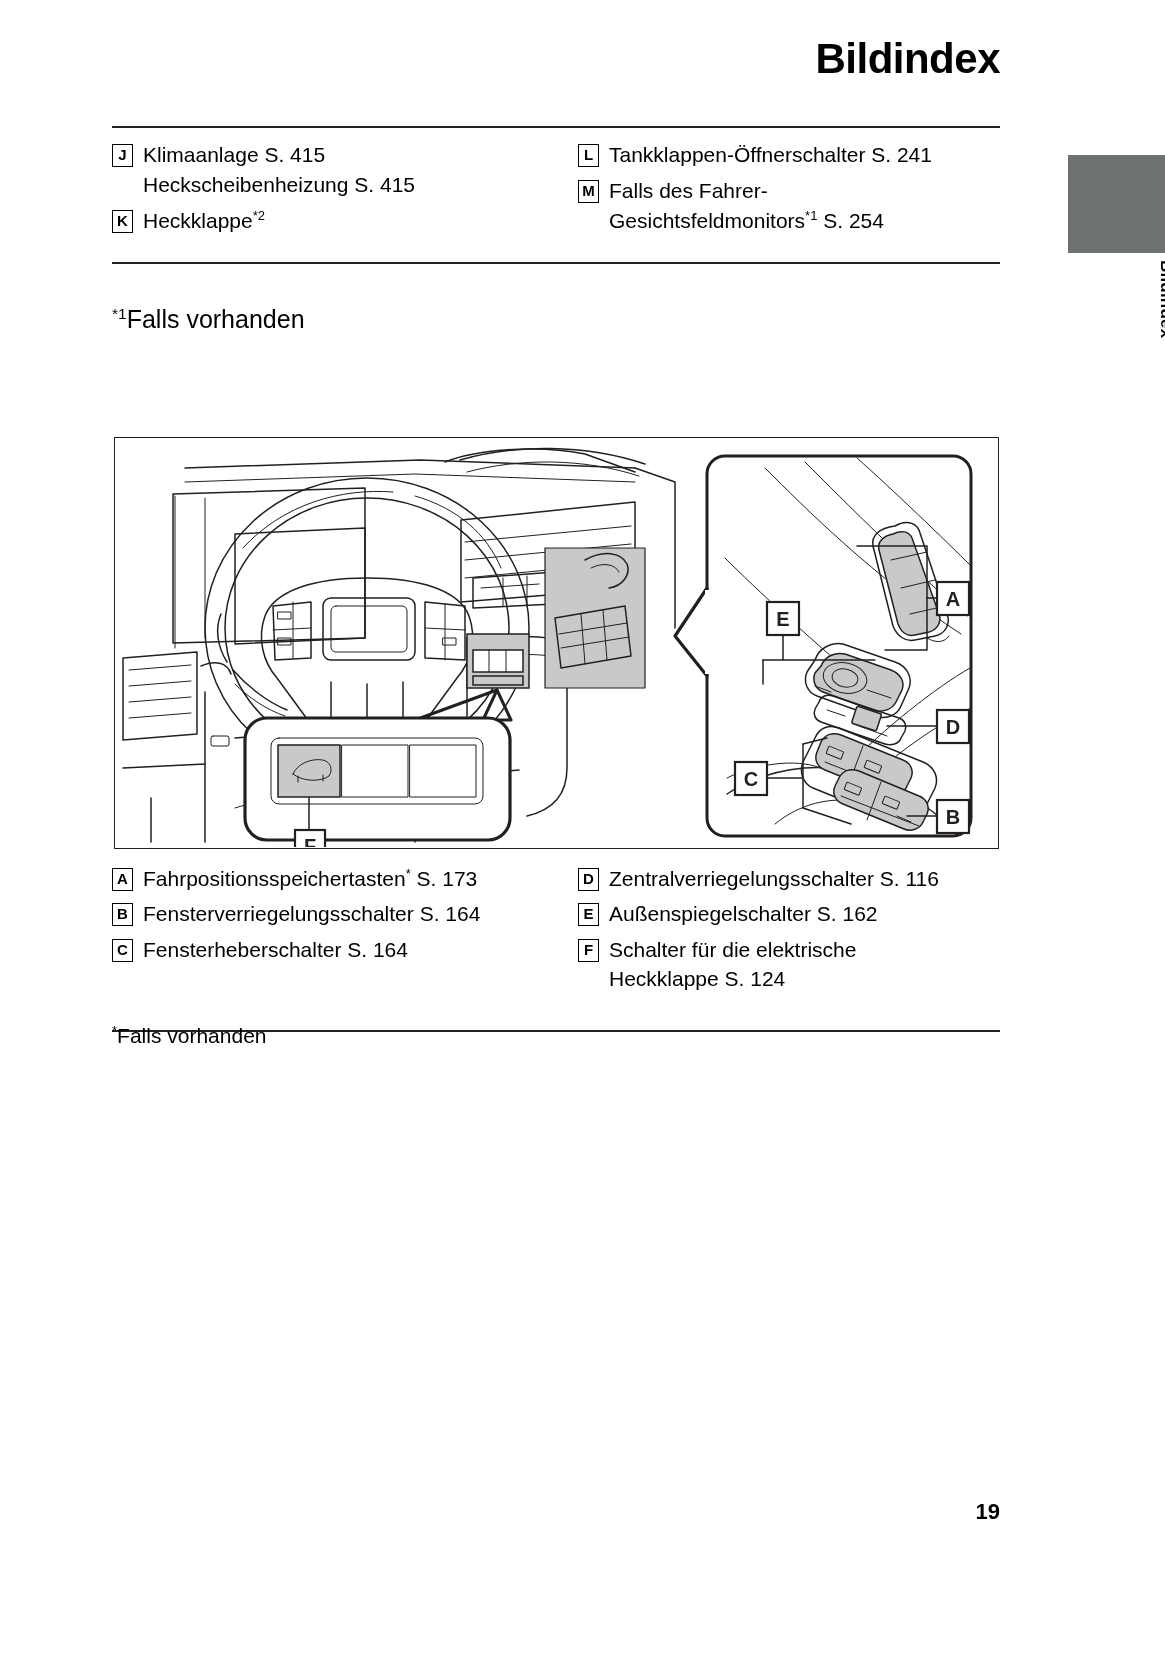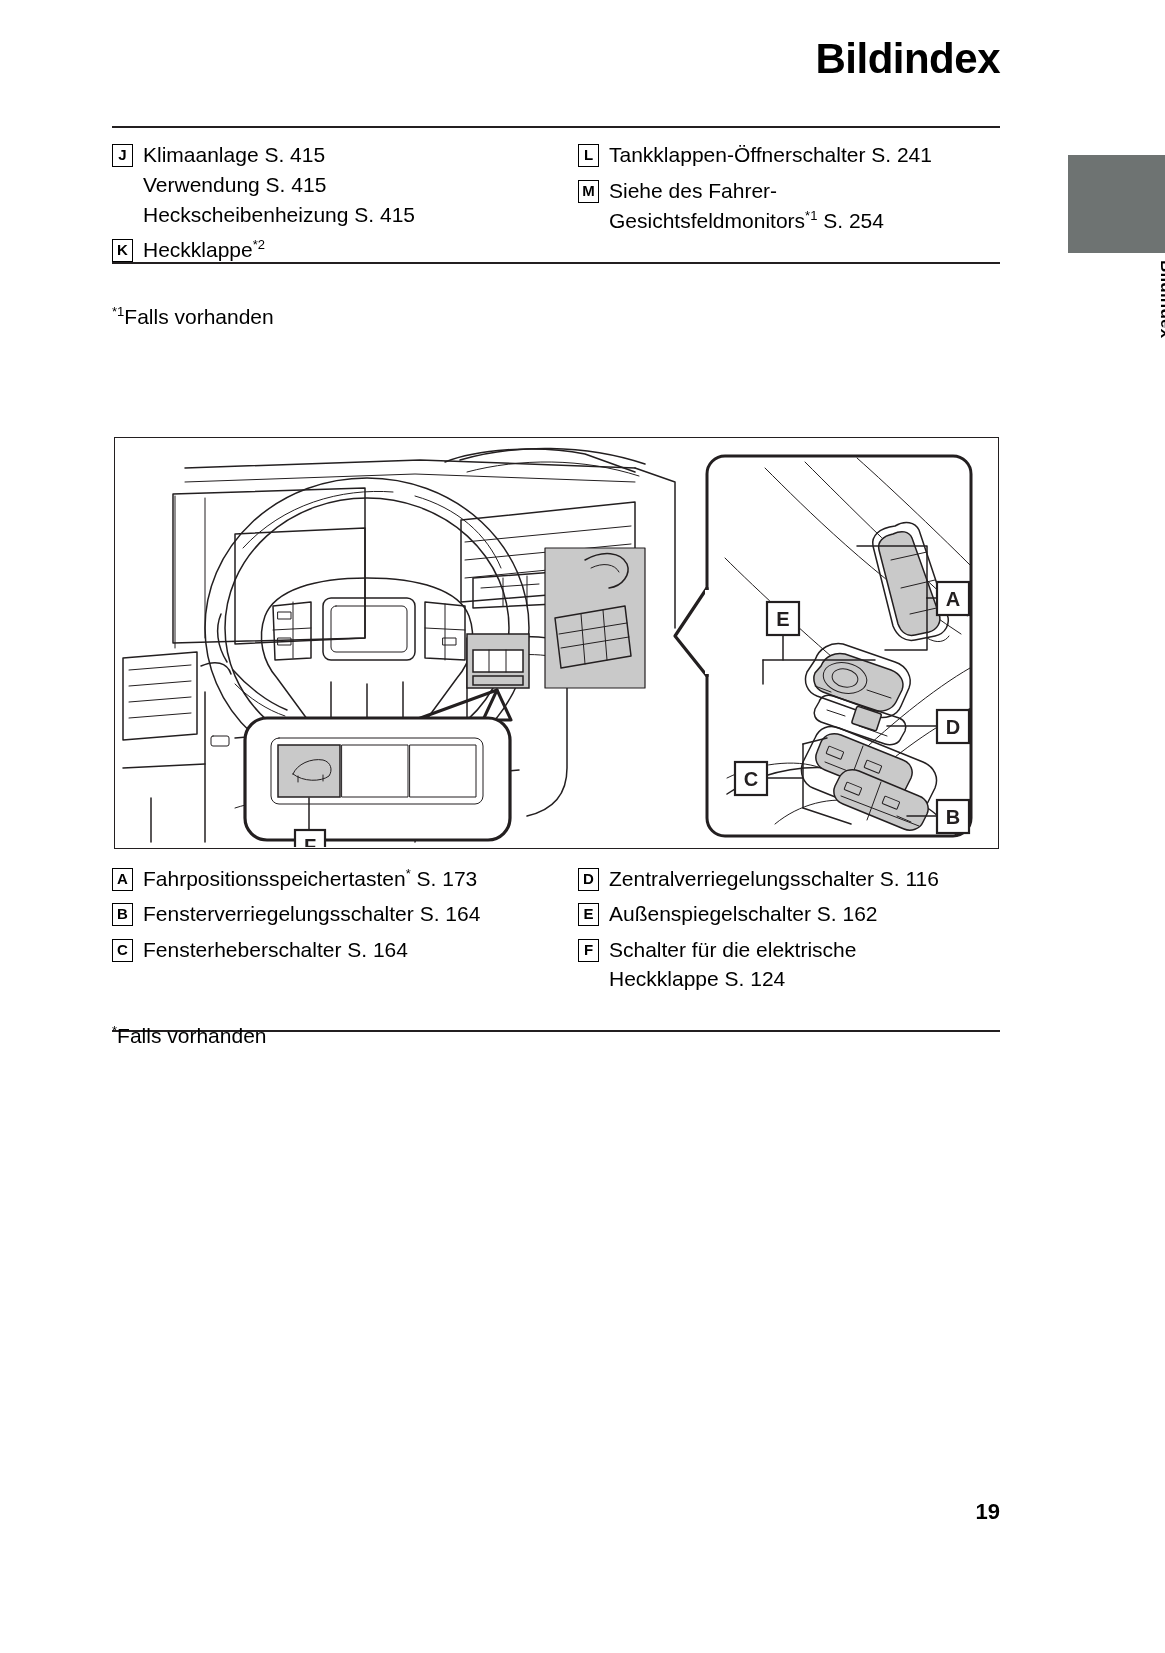--- a/index.html
+++ b/index.html
@@ -101,21 +101,21 @@
   .idx-sub {
     padding-left: 41px;
     display: block;
   }
   sup.fn { font-size: 0.62em; vertical-align: super; line-height: 0; }
 
   
   .footnote {
     position: absolute;
     left: 112px;
-    font-size: 21px;
+    font-size: 25px;
     line-height: 1.3;
     text-align: right;
   }
   .footnote.f1 { top: 303px; }
   .footnote.f2 { top: 343px; }
 
   .subheading {
     position: absolute;
     left: 112px;
     top: 383px;
@@ -177,41 +177,40 @@
 
   <div class="rule r1"></div>
   <div class="rule r2"></div>
   <div class="rule r3"></div>
 
   <div class="idx-col left top">
     <div class="idx-item">
       <div class="idx-badge">J</div>
       <div class="idx-text">
         <span>Klimaanlage S. 415</span>
-        <span class="idx-sub" style="padding-left:0">Verwendung S. 415</span>
         <span class="idx-sub" style="padding-left:0">Heckscheibenheizung S. 415</span>
       </div>
     </div>
     <div class="idx-item">
       <div class="idx-badge">K</div>
       <div class="idx-text">
         <span>Heckklappe</span><sup class="fn">*2</sup>
       </div>
     </div>
   </div>
 
   <div class="idx-col right top">
     <div class="idx-item">
       <div class="idx-badge">L</div>
       <div class="idx-text">Tankklappen-Öffnerschalter S. 241</div>
     </div>
     <div class="idx-item">
       <div class="idx-badge">M</div>
       <div class="idx-text">
-        <span>Siehe des Fahrer-</span><br>
+        <span>Falls des Fahrer-</span><br>
         <span>Gesichtsfeldmonitors</span><sup class="fn">*1</sup><span> S. 254</span>
       </div>
     </div>
   </div>
 
   <div class="footnote f1">
     <sup class="fn">*1</sup><span>Falls vorhanden</span>
   </div>
 
 

